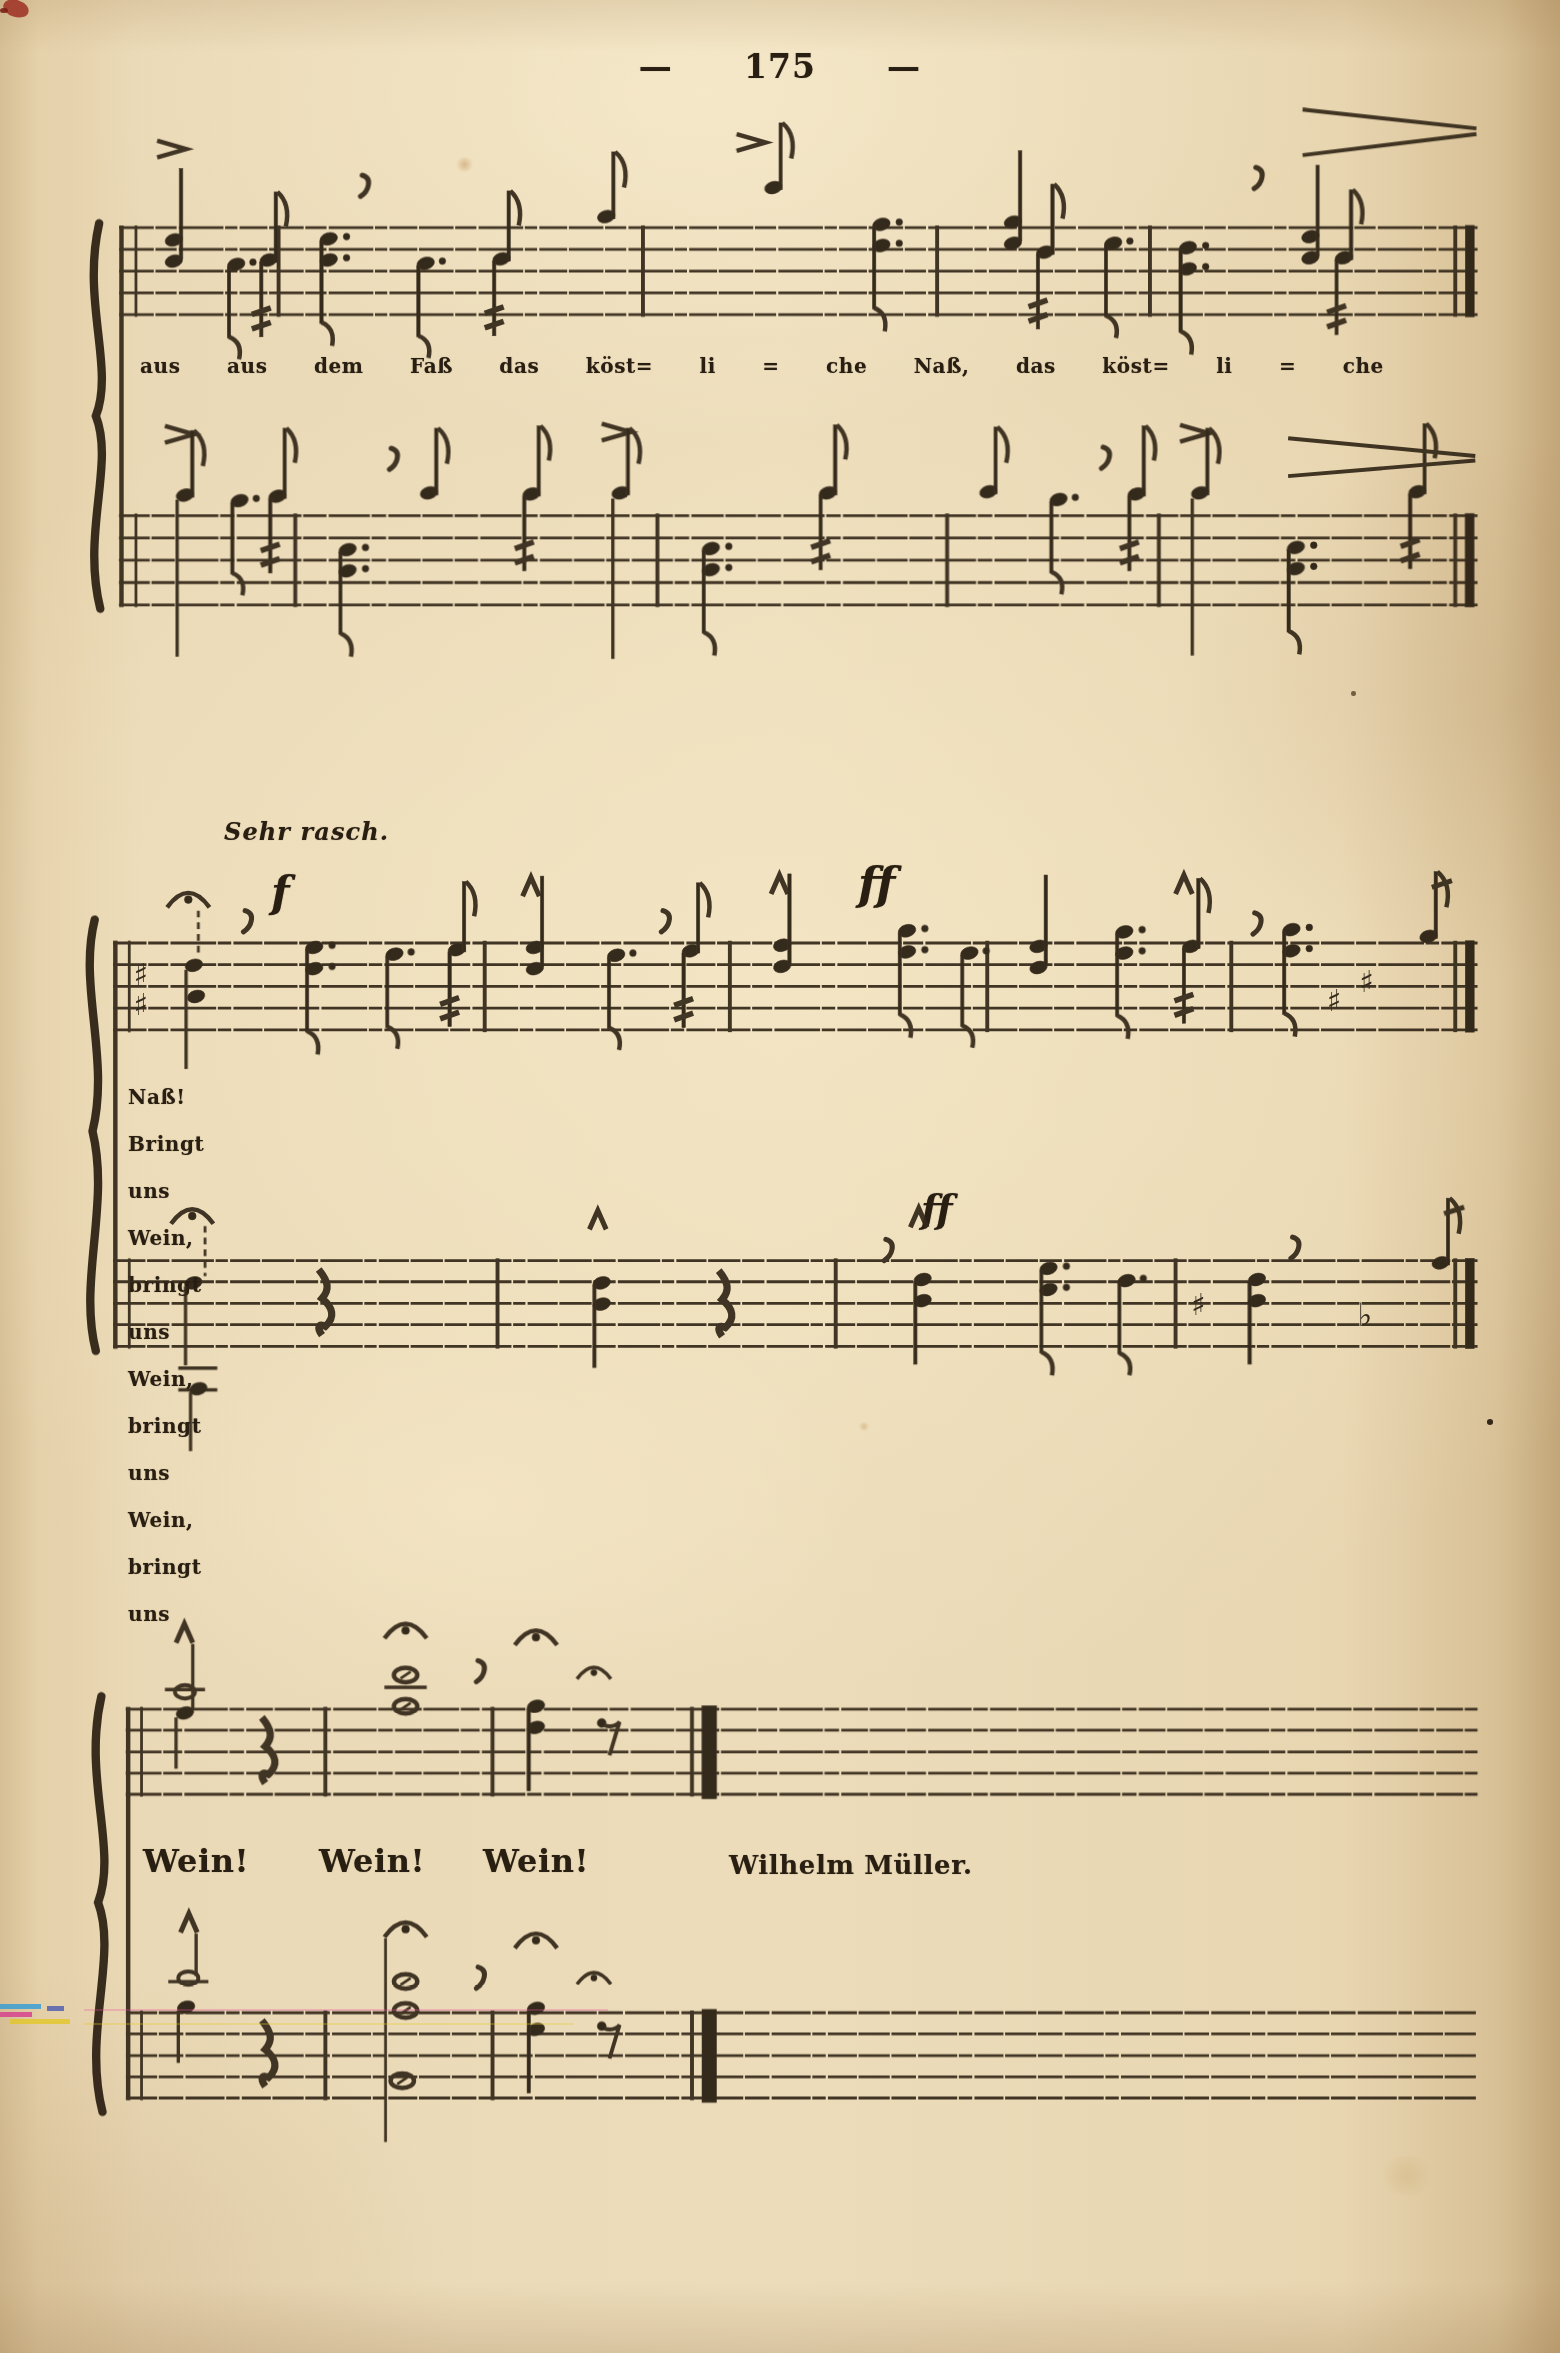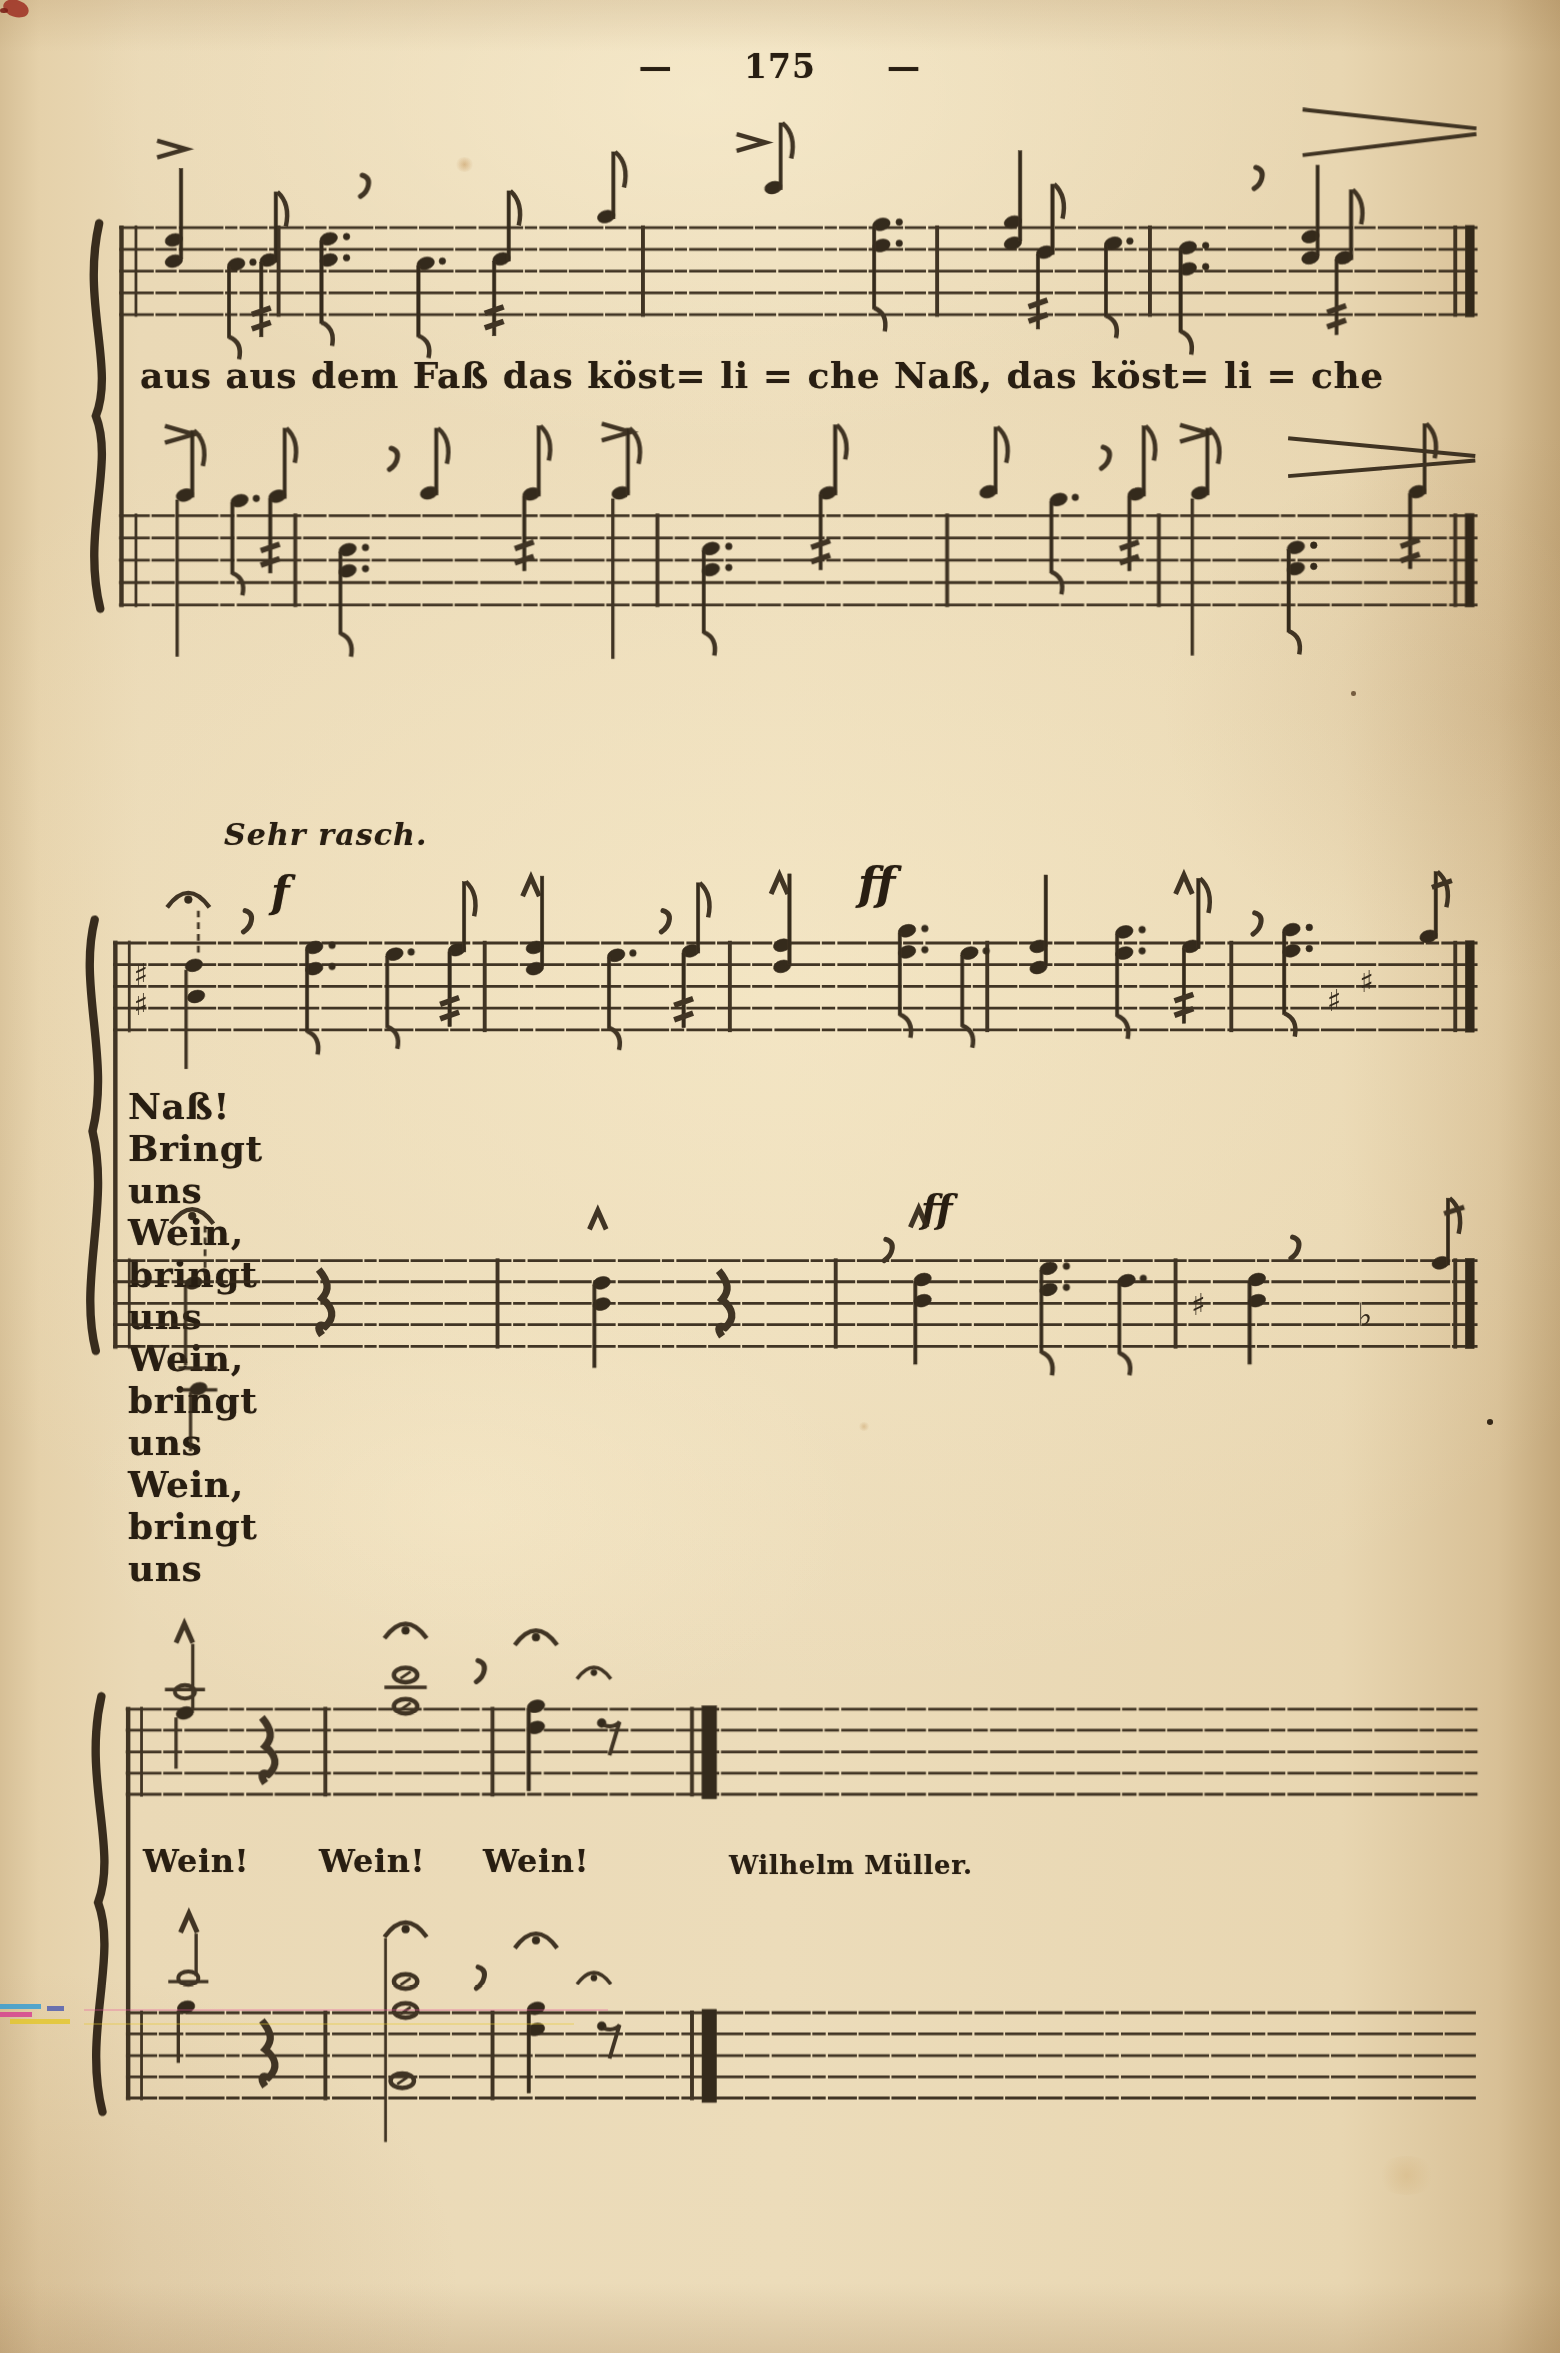--- a/index.html
+++ b/index.html
@@ -17,29 +17,29 @@
       #e8d6b2;
   }
   .ink{color:#281e12; text-shadow:0 0 1.1px rgba(45,30,12,.42);}
   .folio{
     position:absolute; left:0; right:0; top:47px;
     display:flex; justify-content:center; align-items:center; gap:71px;
     font-size:33px; font-weight:bold; letter-spacing:1.1px;
   }
   .tempo{
     position:absolute; left:224px; top:817px;
-    font-style:italic; font-weight:bold; font-size:30px; letter-spacing:1.1px;
+    font-style:italic; font-weight:bold; font-size:24px; letter-spacing:1.1px;
   }
   .dyn{
     position:absolute; font-style:italic; font-weight:bold;
     font-family:"DejaVu Serif", serif;
   }
   .lyrics{
     position:absolute; display:flex; justify-content:space-between;
-    font-weight:bold; font-size:36px; letter-spacing:0.6px; white-space:nowrap;
+    font-weight:bold; font-size:20px; letter-spacing:0.6px; white-space:nowrap;gap:23px;
   }
   .word{position:absolute; font-weight:bold; font-size:32px; letter-spacing:0.6px; white-space:nowrap;}
   .attribution{
     position:absolute; left:729px; top:1850px;
     font-weight:bold; font-size:26px; letter-spacing:0.6px;
   }
   .score{position:absolute; left:0; top:0;}
   .artifact{position:absolute;}
   .round{border-radius:50%;}
 </style>

